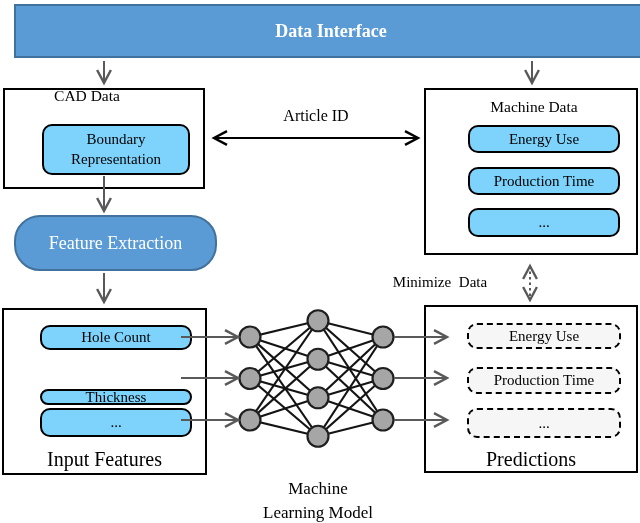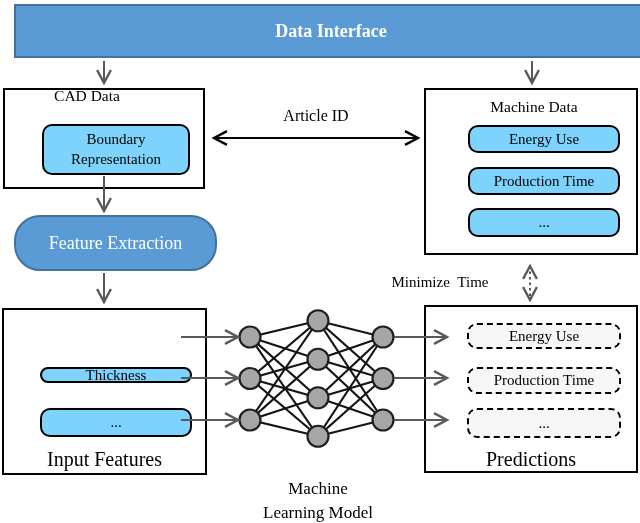--- a/index.html
+++ b/index.html
@@ -37,24 +37,25 @@
   <div class="abs chip center z1" style="left:456px;top:125px;width:152px;height:28px;">Energy Use</div>
   <div class="abs chip center z1" style="left:456px;top:167px;width:152px;height:28px;">Production Time</div>
   <div class="abs chip center z1" style="left:456px;top:208px;width:152px;height:29px;">...</div>
 
   <div class="abs freelabel z1" style="left:246px;top:107px;width:140px;">Article ID</div>
 
   <div class="abs bluebox center z1" style="left:2px;top:215px;width:203px;height:56px;border-radius:26px;">
     <span style="font-size:18px;">Feature Extraction</span>
   </div>
 
-  <div class="abs z1" style="left:370px;top:274px;width:140px;font-size:15px;text-align:center;word-spacing:4px;">Minimize Time</div>
+  <div class="abs z1" style="left:370px;top:274px;width:140px;font-size:15px;text-align:center;word-spacing:4px;">Minimize Data</div>
 
   <div class="abs outerbox z1" style="left:2px;top:308px;width:205px;height:167px;"></div>
-  <div class="abs chip center z1" style="left:28px;top:367px;width:152px;height:16px;">Thickness</div>
+  <div class="abs chip center z1" style="left:28px;top:325px;width:152px;height:25px;">Hole Count</div>
+  <div class="abs chip center z1" style="left:28px;top:389px;width:152px;height:16px;">Thickness</div>
   <div class="abs chip center z1" style="left:28px;top:408px;width:152px;height:29px;">...</div>
   <div class="abs boxfooter z1" style="left:2px;top:448px;width:205px;">Input Features</div>
 
   <div class="abs outerbox z1" style="left:424px;top:305px;width:214px;height:168px;"></div>
   <div class="abs chip-dashed center z1" style="left:455px;top:323px;width:154px;height:26px;">Energy Use</div>
   <div class="abs chip-dashed center z1" style="left:455px;top:367px;width:154px;height:27px;">Production Time</div>
   <div class="abs chip-dashed center z1" style="left:455px;top:408px;width:154px;height:30px;">...</div>
   <div class="abs boxfooter z1" style="left:424px;top:448px;width:214px;">Predictions</div>
 
   <div class="abs z1" style="left:228px;top:477px;width:180px;font-size:17px;text-align:center;line-height:1.4;">

